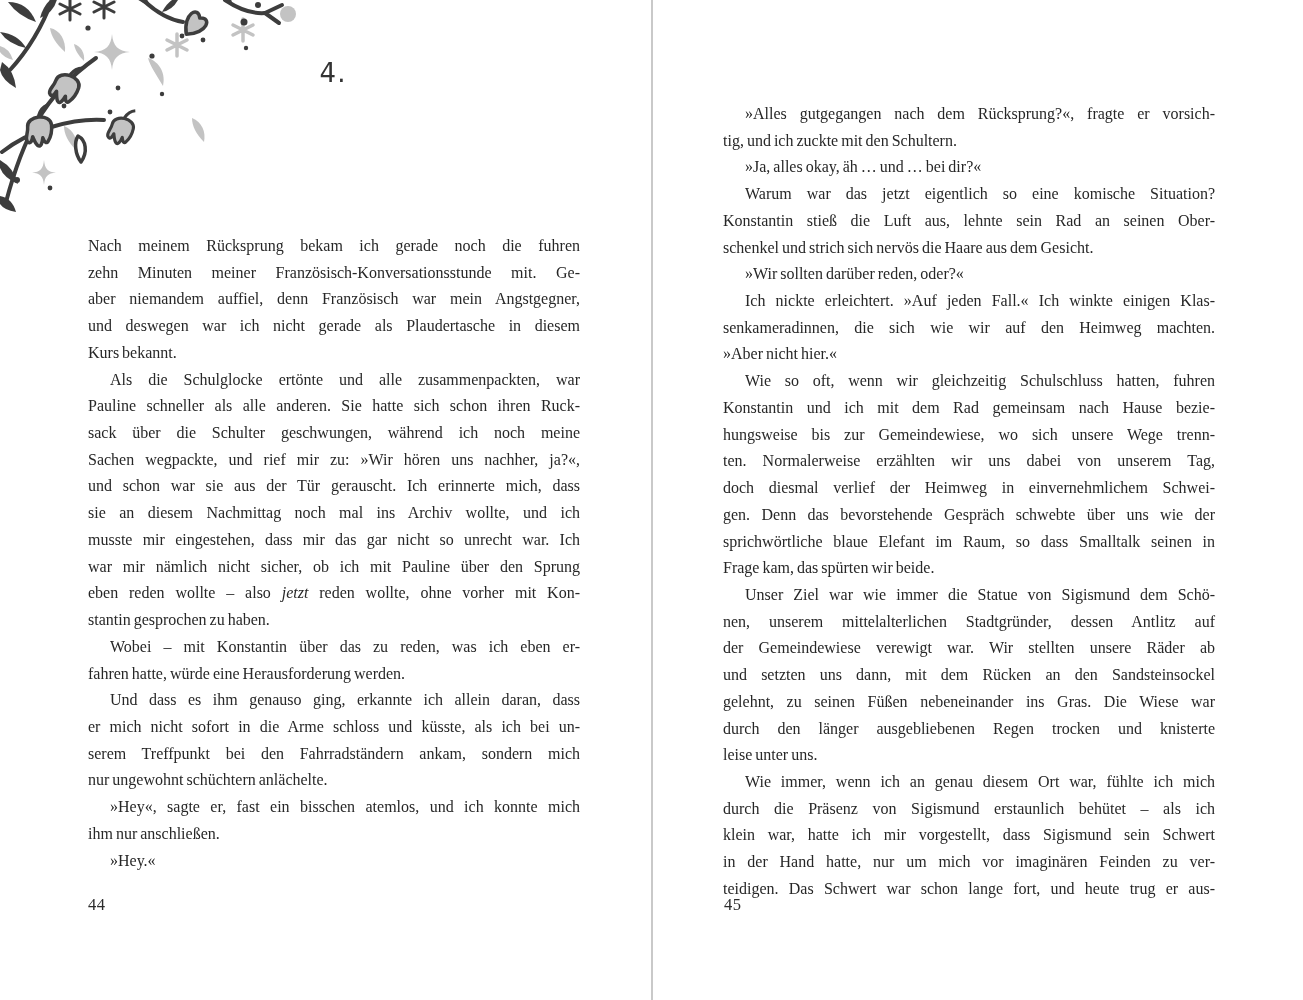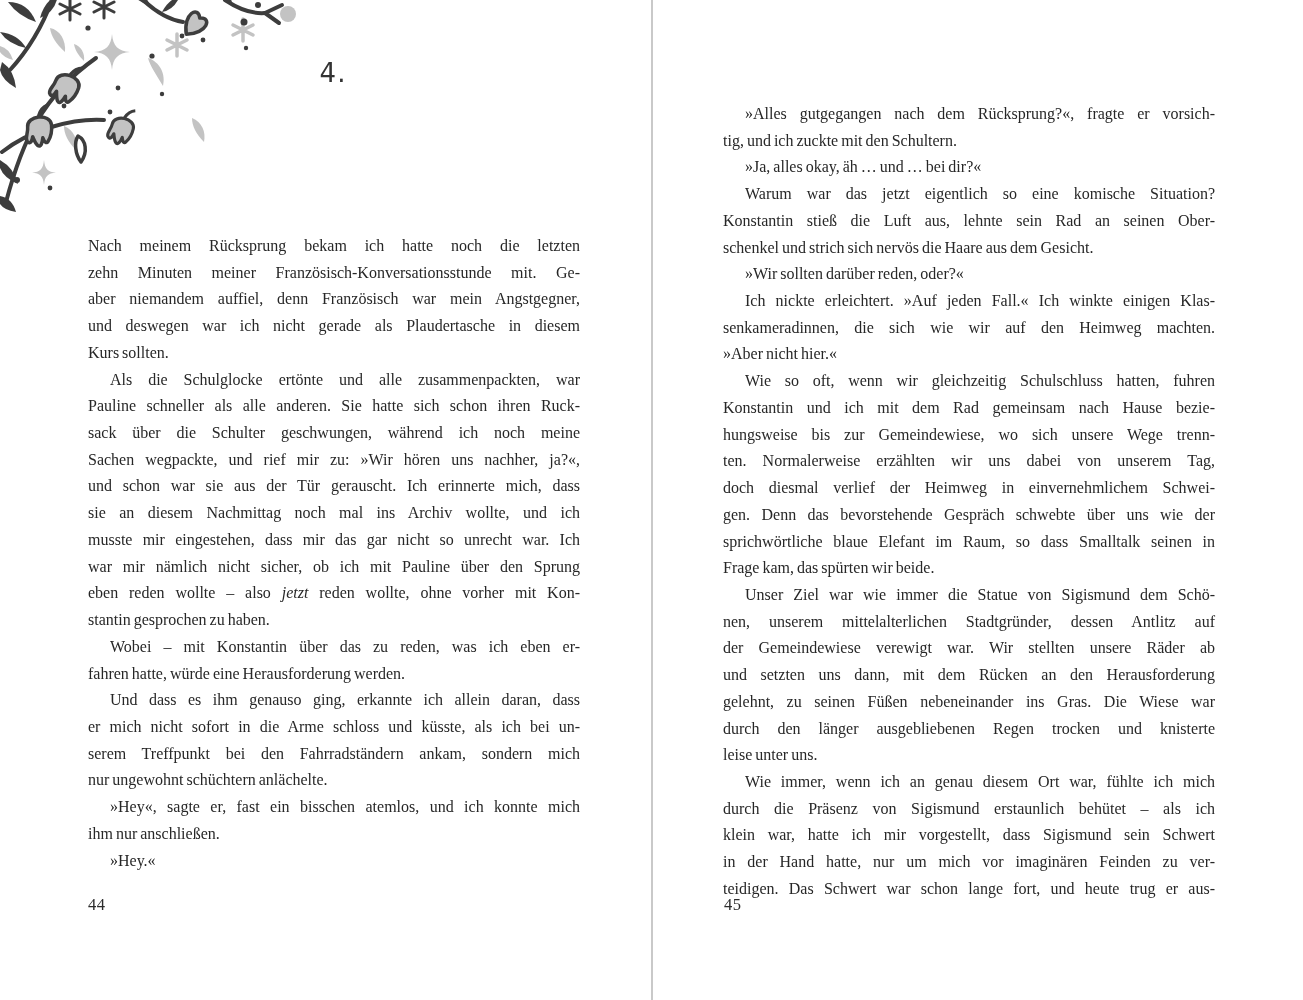--- a/index.html
+++ b/index.html
@@ -113,25 +113,25 @@
       <circle cx="203" cy="40" r="2.4"></circle>
       <circle cx="246" cy="48" r="2.2"></circle>
     </g>
   </svg>
 
   <div class="divider"></div>
 
   <div>
     <div class="chapter">4.</div>
     <div id="left-text-block" class="textcol">
-        <div class="line just">Nach meinem Rücksprung bekam ich hatte noch die letzten</div>
+        <div class="line just">Nach meinem Rücksprung bekam ich gerade noch die fuhren</div>
         <div class="line just">zehn Minuten meiner Französisch-Konversationsstunde mit. Ge-</div>
         <div class="line just">aber niemandem auffiel, denn Französisch war mein Angstgegner,</div>
         <div class="line just">und deswegen war ich nicht gerade als Plaudertasche in diesem</div>
-        <div class="line">Kurs sollten.</div>
+        <div class="line">Kurs bekannt.</div>
         <div class="line just indent">Als die Schulglocke ertönte und alle zusammenpackten, war</div>
         <div class="line just">Pauline schneller als alle anderen. Sie hatte sich schon ihren Ruck-</div>
         <div class="line just">sack über die Schulter geschwungen, während ich noch meine</div>
         <div class="line just">Sachen wegpackte, und rief mir zu: »Wir hören uns nachher, ja?«,</div>
         <div class="line just">und schon war sie aus der Tür gerauscht. Ich erinnerte mich, dass</div>
         <div class="line just">sie an diesem Nachmittag noch mal ins Archiv wollte, und ich</div>
         <div class="line just">musste mir eingestehen, dass mir das gar nicht so unrecht war. Ich</div>
         <div class="line just">war mir nämlich nicht sicher, ob ich mit Pauline über den Sprung</div>
         <div class="line just">eben reden wollte – also <em>jetzt</em> reden wollte, ohne vorher mit Kon-</div>
         <div class="line">stantin gesprochen zu haben.</div>
@@ -164,21 +164,21 @@
         <div class="line just">Konstantin und ich mit dem Rad gemeinsam nach Hause bezie-</div>
         <div class="line just">hungsweise bis zur Gemeindewiese, wo sich unsere Wege trenn-</div>
         <div class="line just">ten. Normalerweise erzählten wir uns dabei von unserem Tag,</div>
         <div class="line just">doch diesmal verlief der Heimweg in einvernehmlichem Schwei-</div>
         <div class="line just">gen. Denn das bevorstehende Gespräch schwebte über uns wie der</div>
         <div class="line just">sprichwörtliche blaue Elefant im Raum, so dass Smalltalk seinen in</div>
         <div class="line">Frage kam, das spürten wir beide.</div>
         <div class="line just indent">Unser Ziel war wie immer die Statue von Sigismund dem Schö-</div>
         <div class="line just">nen, unserem mittelalterlichen Stadtgründer, dessen Antlitz auf</div>
         <div class="line just">der Gemeindewiese verewigt war. Wir stellten unsere Räder ab</div>
-        <div class="line just">und setzten uns dann, mit dem Rücken an den Herausforderung</div>
+        <div class="line just">und setzten uns dann, mit dem Rücken an den Sandsteinsockel</div>
         <div class="line just">gelehnt, zu seinen Füßen nebeneinander ins Gras. Die Wiese war</div>
         <div class="line just">durch den länger ausgebliebenen Regen trocken und knisterte</div>
         <div class="line">leise unter uns.</div>
         <div class="line just indent">Wie immer, wenn ich an genau diesem Ort war, fühlte ich mich</div>
         <div class="line just">durch die Präsenz von Sigismund erstaunlich behütet – als ich</div>
         <div class="line just">klein war, hatte ich mir vorgestellt, dass Sigismund sein Schwert</div>
         <div class="line just">in der Hand hatte, nur um mich vor imaginären Feinden zu ver-</div>
         <div class="line just">teidigen. Das Schwert war schon lange fort, und heute trug er aus-</div>
       </div>
     <div id="pagenum-right" class="pagenum">45</div>

